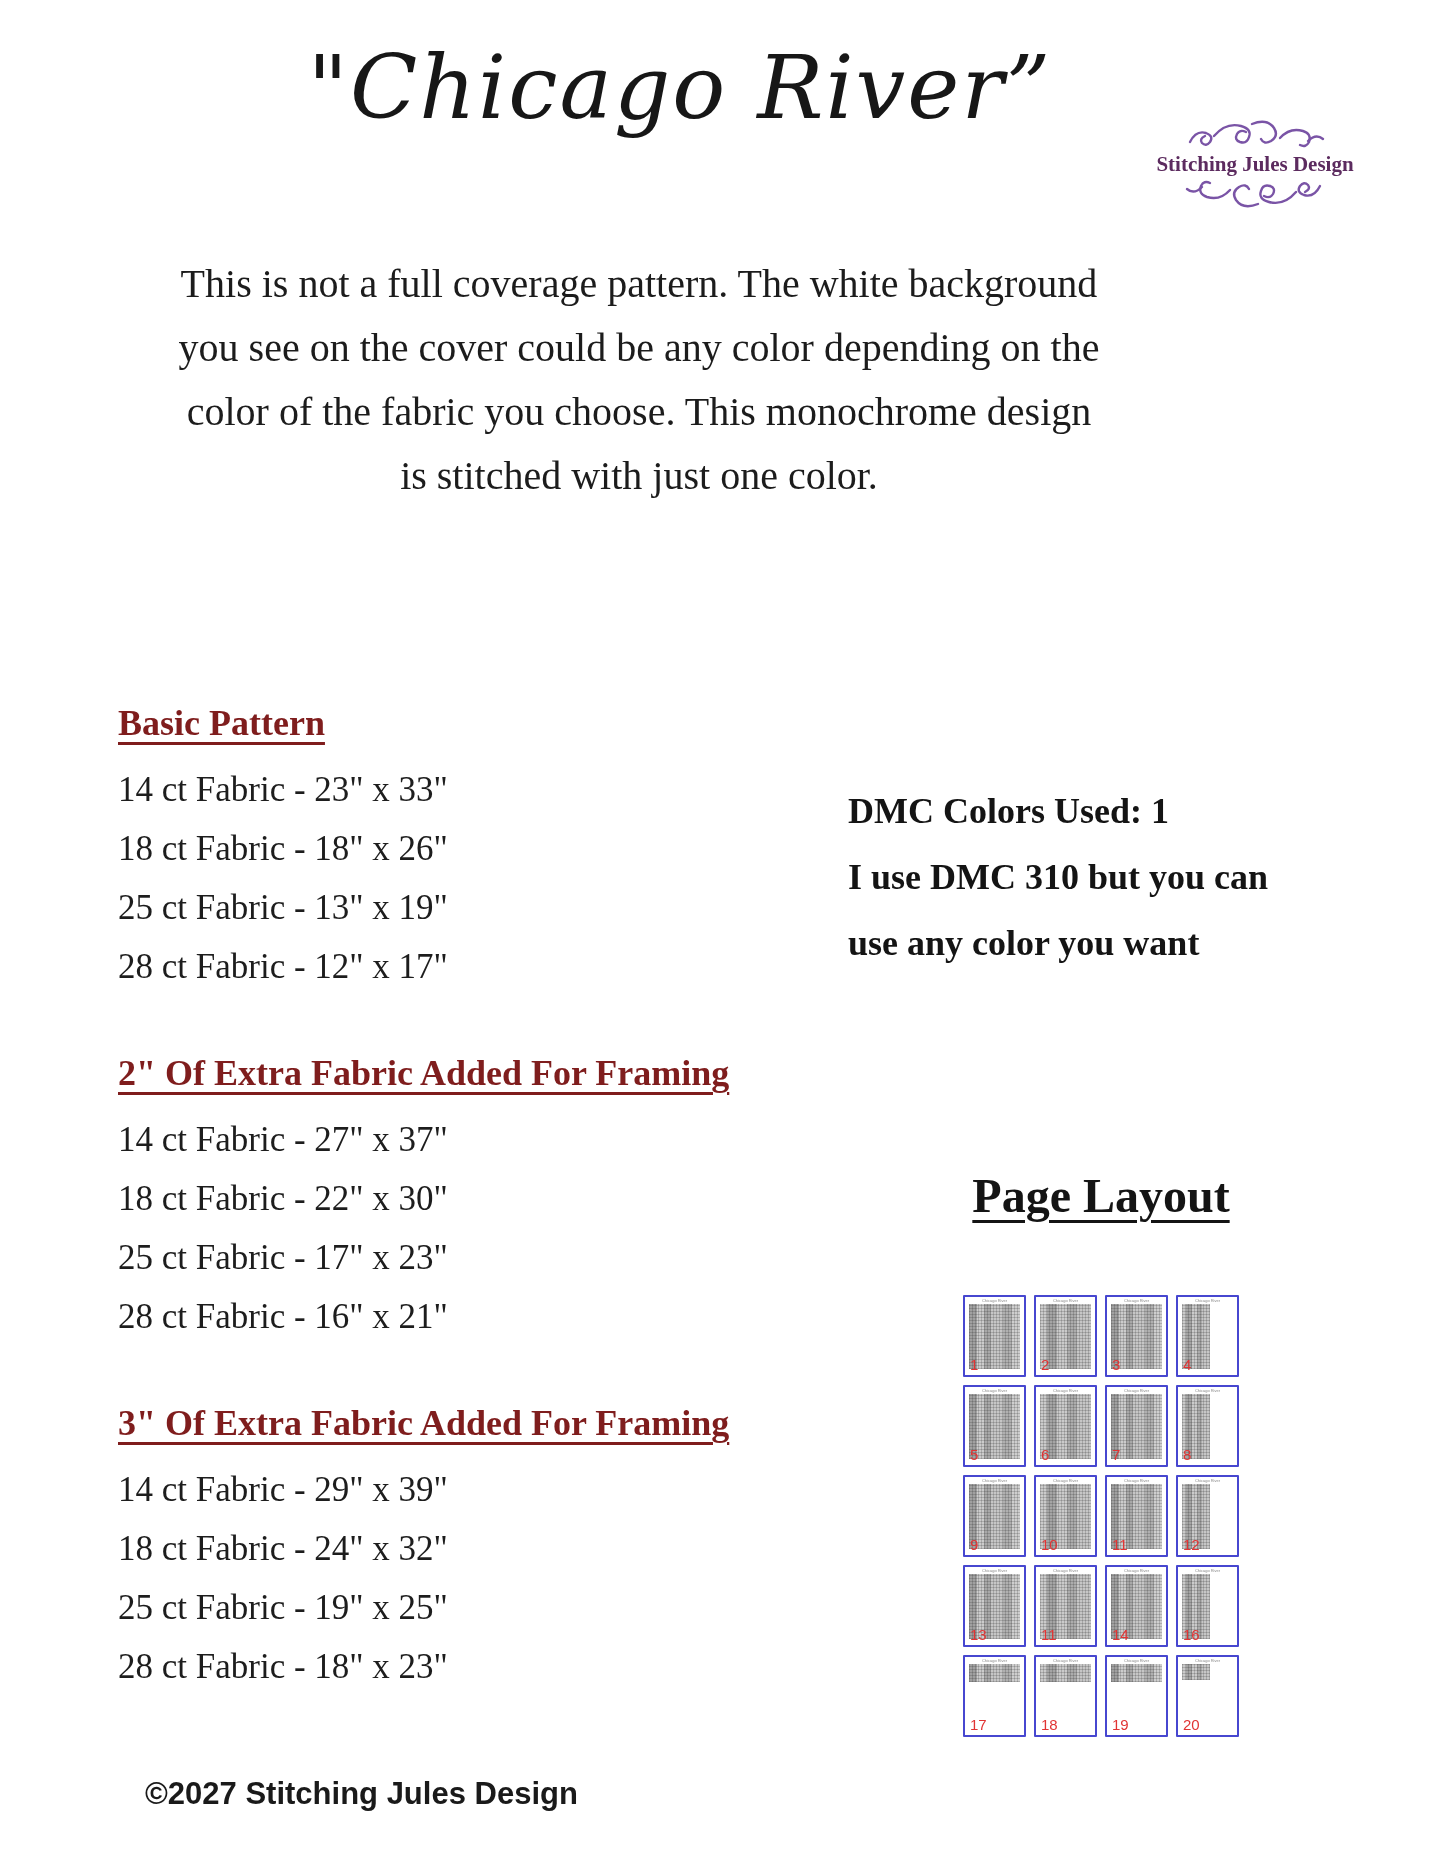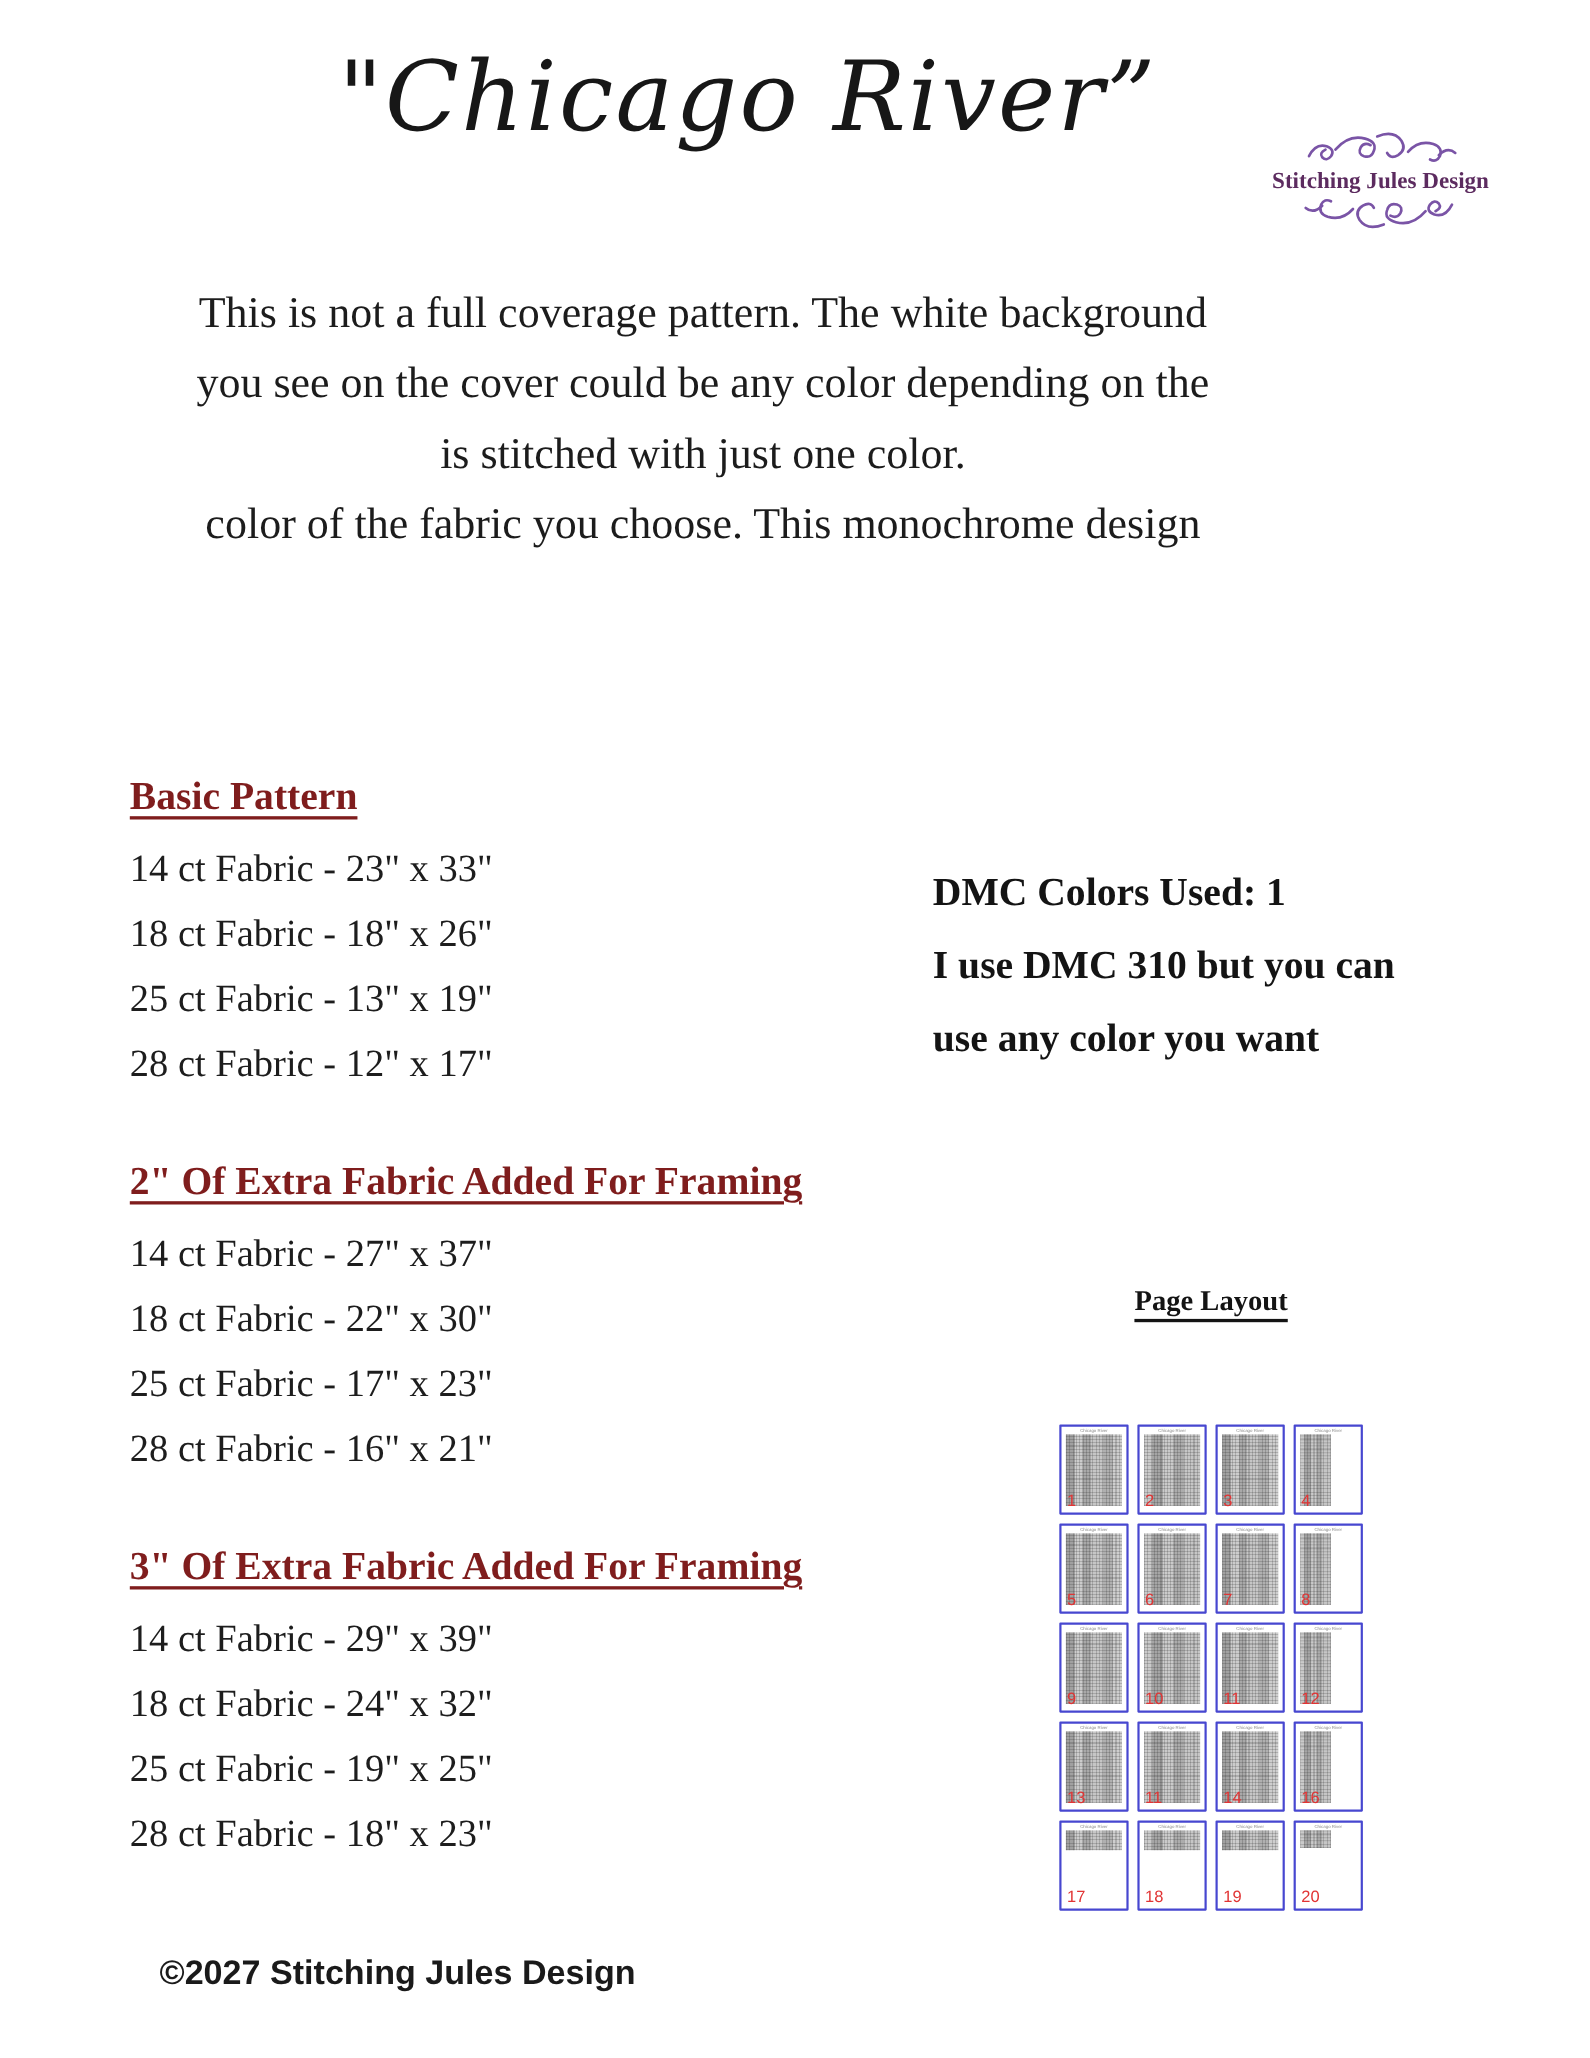--- a/index.html
+++ b/index.html
@@ -54,21 +54,21 @@
   .s1{top:1052px;}
   .s2{top:1402px;}
   
   .dmc{
     position:absolute;top:778px;left:848px;width:560px;
     font-weight:700;font-size:36px;line-height:66px;color:#141414;
   }
   
   .pl-heading{
     position:absolute;top:1168px;left:963px;width:276px;margin:0;
-    text-align:center;font-size:26px;font-weight:700;color:#141414;
+    text-align:center;font-size:48px;font-weight:700;color:#141414;
     text-decoration:underline;
     text-decoration-thickness:3px;
     text-underline-offset:8px;
   }
   
   .grid{
     position:absolute;left:963px;top:1295px;width:276px;
     display:grid;grid-template-columns:repeat(4,63px);
     grid-auto-rows:82px;gap:8px;
   }
@@ -144,22 +144,22 @@
         <path d="M72 8 q15 -6 22 4 q5 8 -3 13 q-7 4 -10 -2"></path>
         <path d="M100 22 q10 -11 23 -7 q9 3 6 11 q-3 6 -9 3"></path>
         <path d="M128 25 q8 -8 15 -2"></path>
       </g>
     </svg>
   </div>
 
   <div class="intro">
     <div>This is not a full coverage pattern. The white background</div>
     <div>you see on the cover could be any color depending on the</div>
+    <div>color of the fabric you choose. This monochrome design</div>
     <div>is stitched with just one color.</div>
-    <div>color of the fabric you choose. This monochrome design</div>
   </div>
 
 
   <section class="fabric-section s0">
     <h2>Basic Pattern</h2>
     <div class="item">14 ct Fabric - 23" x 33"</div>
     <div class="item">18 ct Fabric - 18" x 26"</div>
     <div class="item">25 ct Fabric - 13" x 19"</div>
     <div class="item">28 ct Fabric - 12" x 17"</div>
   </section>

